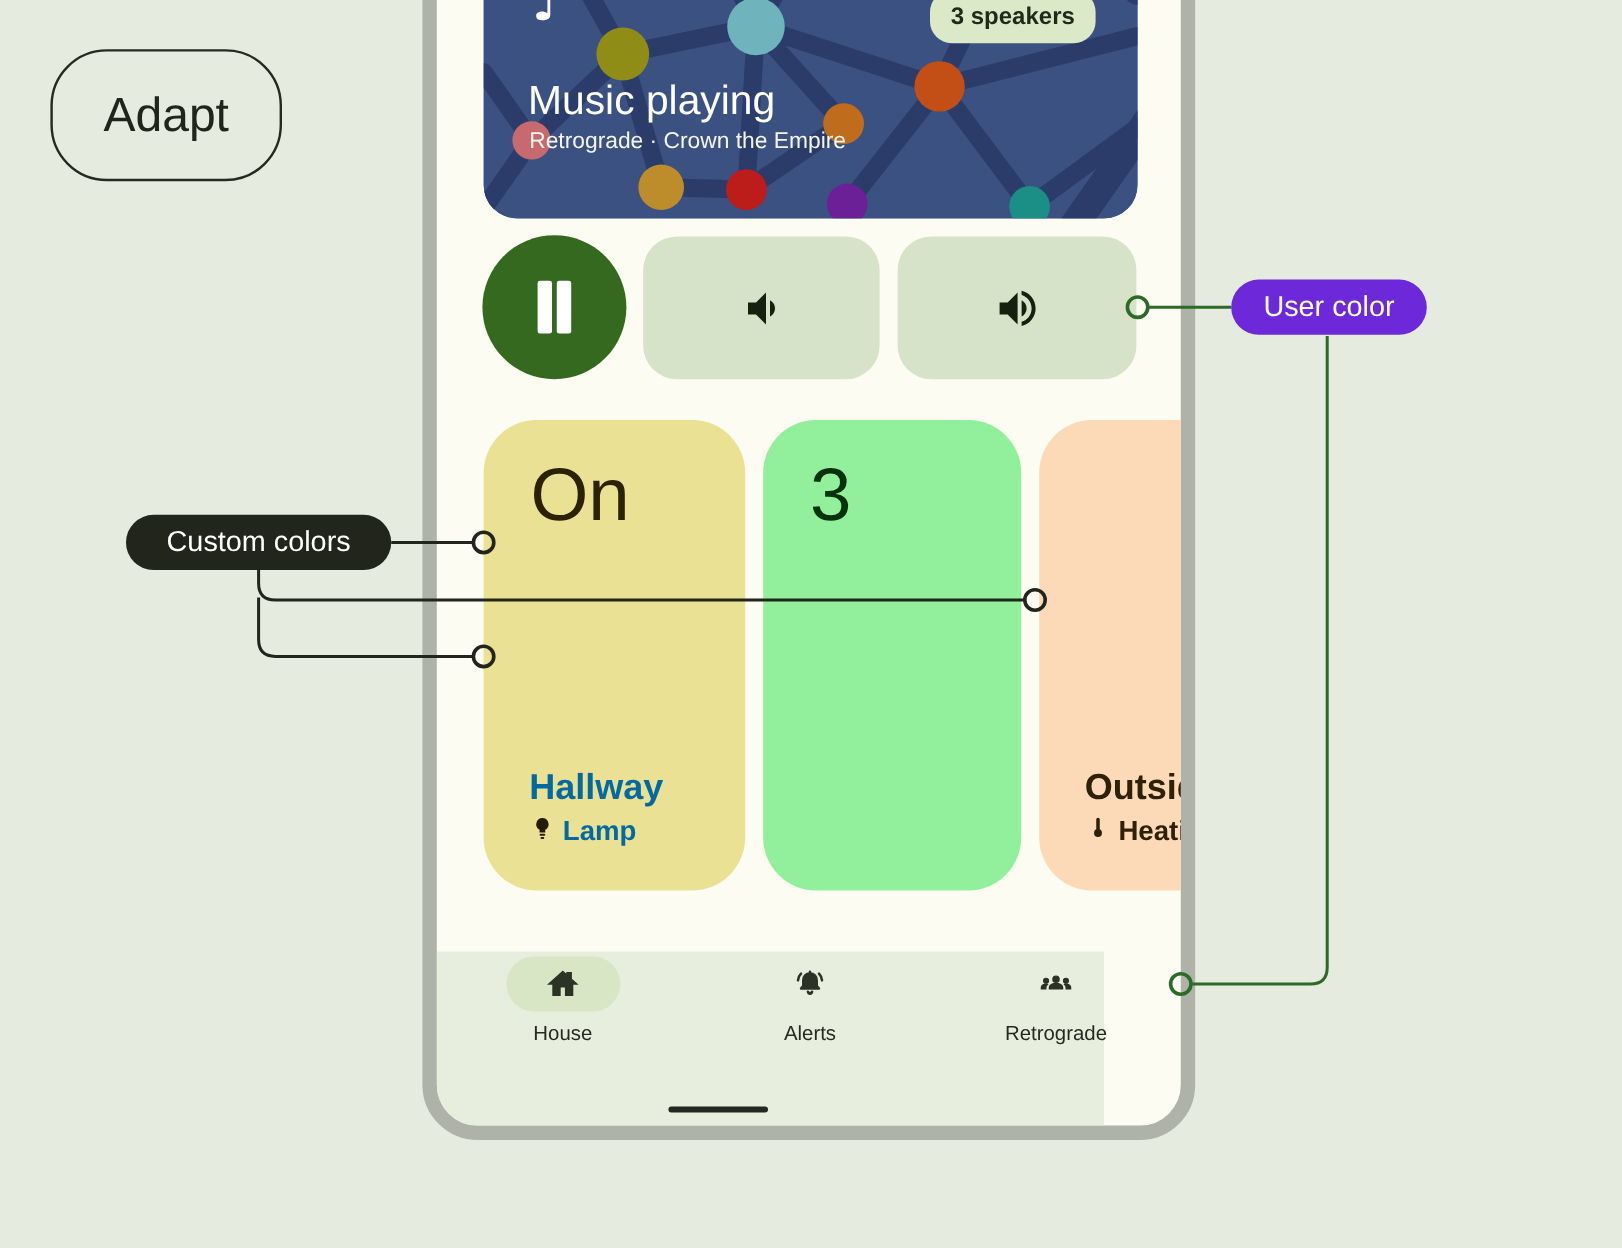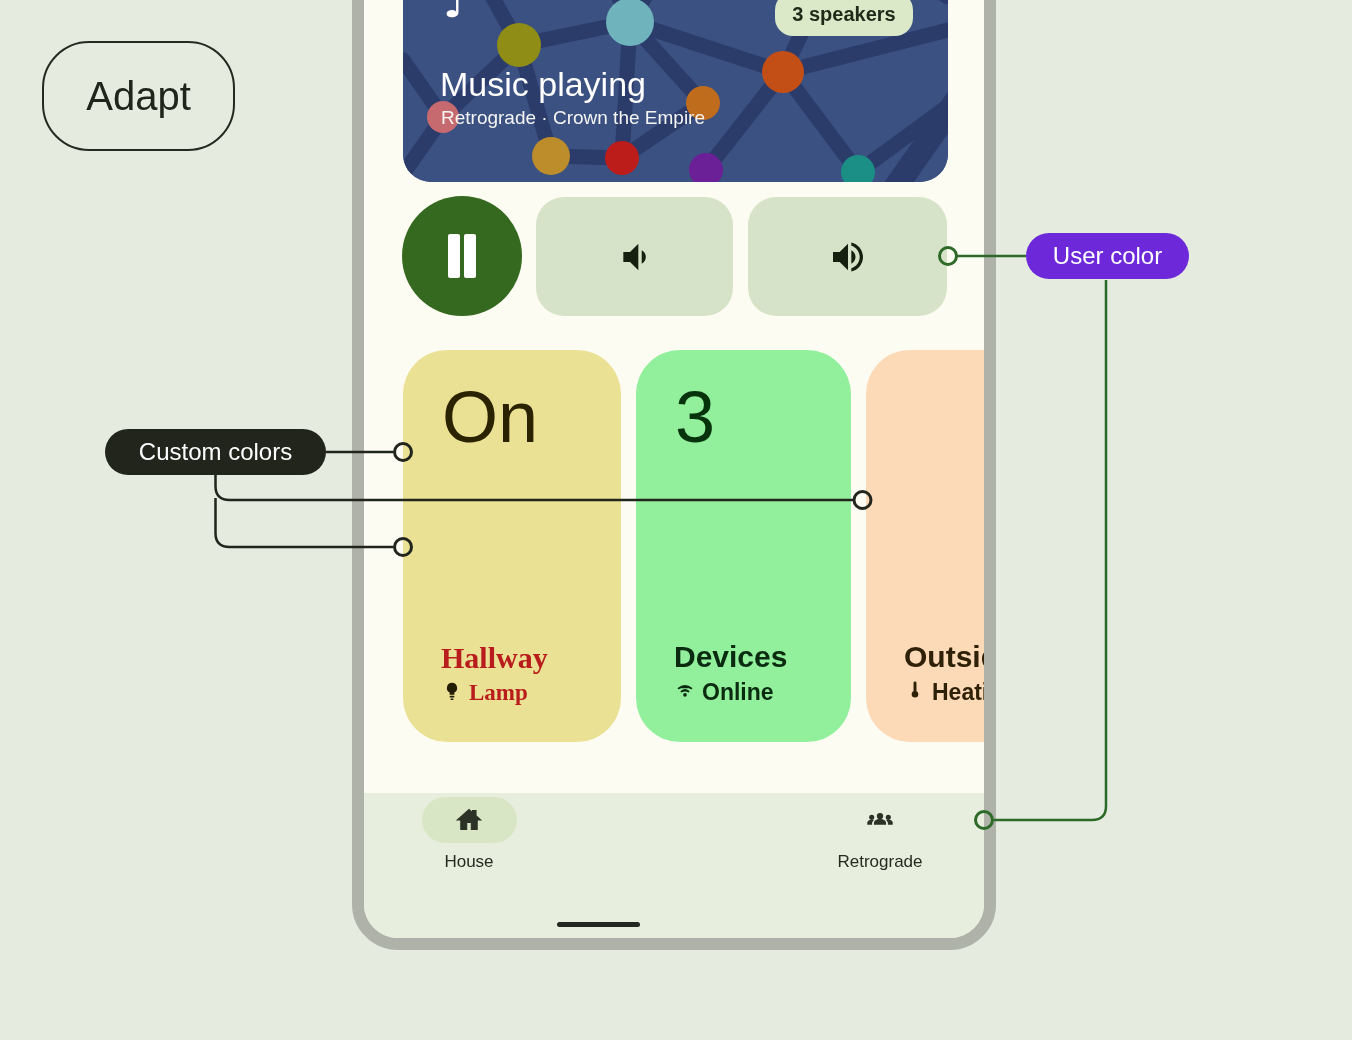--- a/index.html
+++ b/index.html
@@ -30,36 +30,36 @@
            display:flex;align-items:center;justify-content:center;}
   .btn-vol.down{left:172px;width:197px;}
   .btn-vol.up{left:384px;width:199px;}
   .vol-icon{width:40px;height:40px;fill:#15200f;}
 
   
   .scard{position:absolute;top:402px;height:392px;border-radius:44px;overflow:hidden;}
   .scard.c1{left:39px;width:218px;background:#ebe194;}
   .scard.c2{left:272px;width:215px;background:#92f09d;}
   .scard.c3{left:502px;width:220px;background:#fcdab8;}
-  .scard .value{position:absolute;left:39px;top:30px;font-size:72px;font-weight:500;line-height:1.05;white-space:nowrap;text-align:right;}
+  .scard .value{position:absolute;left:39px;top:30px;font-size:62px;font-weight:500;line-height:1.05;white-space:nowrap;text-align:right;}
   .c1 .value{color:#2b2300;}
   .c2 .value{color:#07330c;}
   .c3 .value{color:#301e07;}
   .scard .label-wrap{position:absolute;left:38px;bottom:36px;white-space:nowrap;}
   .scard .label{font-size:30px;font-weight:700;margin-bottom:5px;}
   .scard .subrow{display:flex;align-items:flex-start;gap:6px;font-size:23px;font-weight:700;}
-  .c1 .label,.c1 .subrow{color:#b91c1c;font-family:Liberation Serif, serif;}
+  .c1 .label,.c1 .subrow{color:#0369a1;}
   .c2 .label,.c2 .subrow{color:#0a2b10;}
   .c3 .label,.c3 .subrow{color:#2f2108;}
   .sub-icon{width:22px;height:22px;fill:#231d03;}
   .c2 .sub-icon{fill:#0a2b10;}
   .c3 .sub-icon{fill:#2f2108;}
 
   
-  .navbar{position:absolute;left:0;top:845px;width:620px;height:145px;background:#e7eedd;}
+  .navbar{position:absolute;left:0;top:845px;width:556px;height:145px;background:#e7eedd;}
   .nav-item{position:absolute;top:4px;width:130px;text-align:center;}
   .nav-item.i1{left:40px;}
   .nav-item.i2{left:246px;}
   .nav-item.i3{left:451px;}
   .nav-iconbox{display:flex;align-items:center;justify-content:center;height:46px;}
   .nav-pill{width:95px;height:46px;border-radius:23px;background:#d8e6c6;display:flex;align-items:center;justify-content:center;margin:0 auto;}
   .nav-icon{width:28px;height:28px;fill:#2c3226;stroke:#2c3226;}
   .nav-label{margin-top:9px;font-size:17px;font-weight:500;color:#252b20;}
   .home-indicator{position:absolute;left:193px;top:974px;width:83px;height:5px;border-radius:2.5px;background:#232820;}
 
@@ -155,31 +155,20 @@
               <rect x="9.4" y="17.2" width="5.2" height="1.9" rx="0.95"></rect>
               <rect x="10.3" y="20.1" width="3.4" height="1.8" rx="0.9"></rect>
             </svg>
             <span>Lamp</span>
           </div>
         </div>
       </div>
 
       <div class="scard c2">
         <div class="value">3</div>
-        <div class="label-wrap">
-          <div class="label">Devices</div>
-          <div class="subrow">
-            <svg class="sub-icon" viewBox="0 0 24 24" fill="none">
-              <circle cx="12" cy="17.4" r="2" fill="#0a2b10"></circle>
-              <path d="M8.2 13.6a6 6 0 0 1 7.6 0" stroke="#0a2b10" stroke-width="2.1" stroke-linecap="round"></path>
-              <path d="M5.1 10.2a10.4 10.4 0 0 1 13.8 0" stroke="#0a2b10" stroke-width="2.1" stroke-linecap="round"></path>
-            </svg>
-            <span>Online</span>
-          </div>
-        </div>
       </div>
 
       <div class="scard c3">
         <div class="label-wrap">
           <div class="label">Outside</div>
           <div class="subrow">
             <svg class="sub-icon" viewBox="0 0 24 24">
               <circle cx="12" cy="16.6" r="3.6"></circle>
               <rect x="10.4" y="2.6" width="3.2" height="12" rx="1.6"></rect>
             </svg>
@@ -189,20 +178,32 @@
       </div>
 
       <div class="navbar">
         <div class="nav-item i1">
           <div class="nav-pill">
             <svg class="nav-icon" viewBox="0 0 24 24" stroke="none">
               <path d="M10 20v-6h4v6h5v-8h3l-4-3.6V4h-3v1.7L12 3 2 12h3v8h5z"></path>
             </svg>
           </div>
           <div class="nav-label">House</div>
+        </div>
+        <div class="nav-item i2">
+          <div class="nav-iconbox">
+            <svg class="nav-icon" viewBox="0 0 24 24" fill="none">
+              <path d="M12 4.5c-2.9 0-4.8 2-4.8 4.9v3.9L5.6 15.2h12.8l-1.6-1.9V9.4c0-2.9-1.9-4.9-4.8-4.9z" stroke-width="1.8" stroke-linejoin="round"></path>
+              <path d="M12 4.4V3.2" stroke-width="1.8" stroke-linecap="round"></path>
+              <path d="M10.5 17.6c.2.9.8 1.4 1.5 1.4s1.3-.5 1.5-1.4" stroke-width="1.8" stroke-linecap="round"></path>
+              <path d="M5.6 4.6C4.3 5.9 3.5 7.5 3.4 9.4" stroke-width="1.8" stroke-linecap="round"></path>
+              <path d="M18.4 4.6c1.3 1.3 2.1 2.9 2.2 4.8" stroke-width="1.8" stroke-linecap="round"></path>
+            </svg>
+          </div>
+          <div class="nav-label">Alerts</div>
         </div>
         <div class="nav-item i3">
           <div class="nav-iconbox">
             <svg class="nav-icon" viewBox="0 0 24 24" stroke="none">
               <circle cx="12" cy="8.6" r="2.2"></circle>
               <path d="M12 11.6c-2.7 0-4.7 1.3-4.7 2.9v1h9.4v-1c0-1.6-2-2.9-4.7-2.9z"></path>
               <circle cx="4.9" cy="9.7" r="1.7"></circle>
               <path d="M4.9 12.2c-1.9 0-3.3 1-3.3 2.1v1.2h3.1v-1c0-.8.4-1.5 1.1-2.1a5.6 5.6 0 0 0-.9-.2z"></path>
               <circle cx="19.1" cy="9.7" r="1.7"></circle>
               <path d="M19.1 12.2c1.9 0 3.3 1 3.3 2.1v1.2h-3.1v-1c0-.8-.4-1.5-1.1-2.1.3-.1.6-.2.9-.2z"></path>

